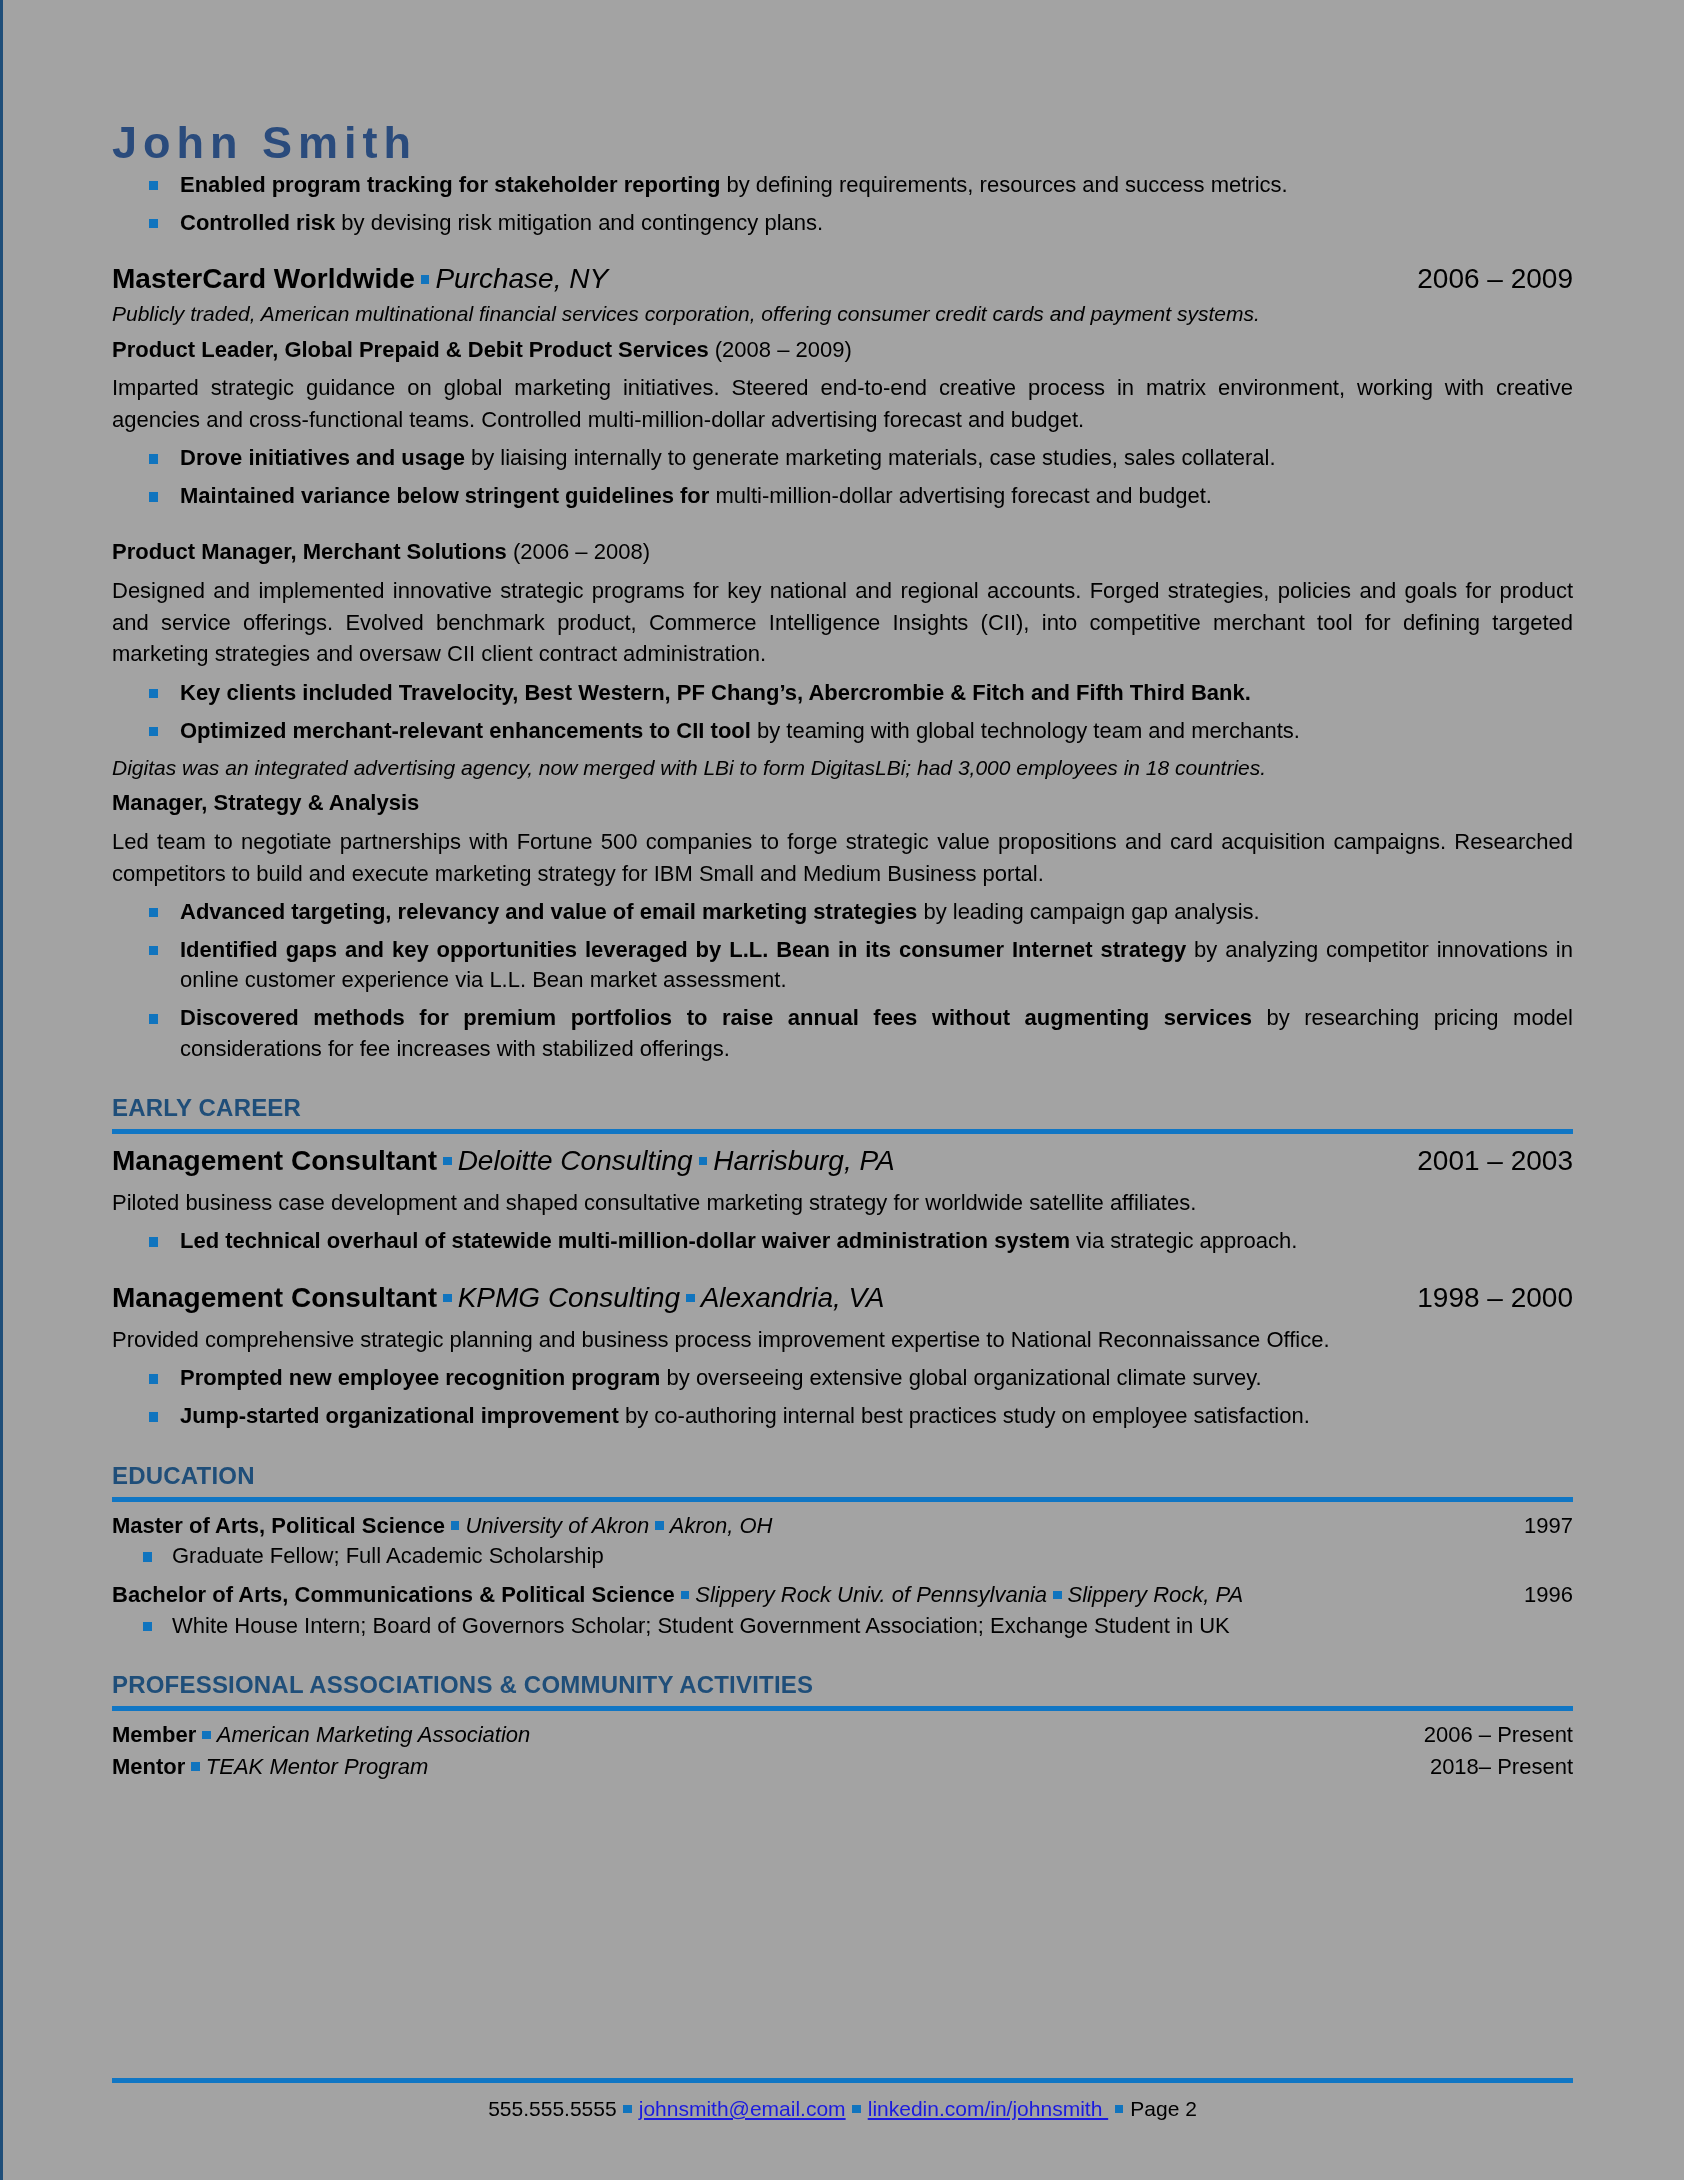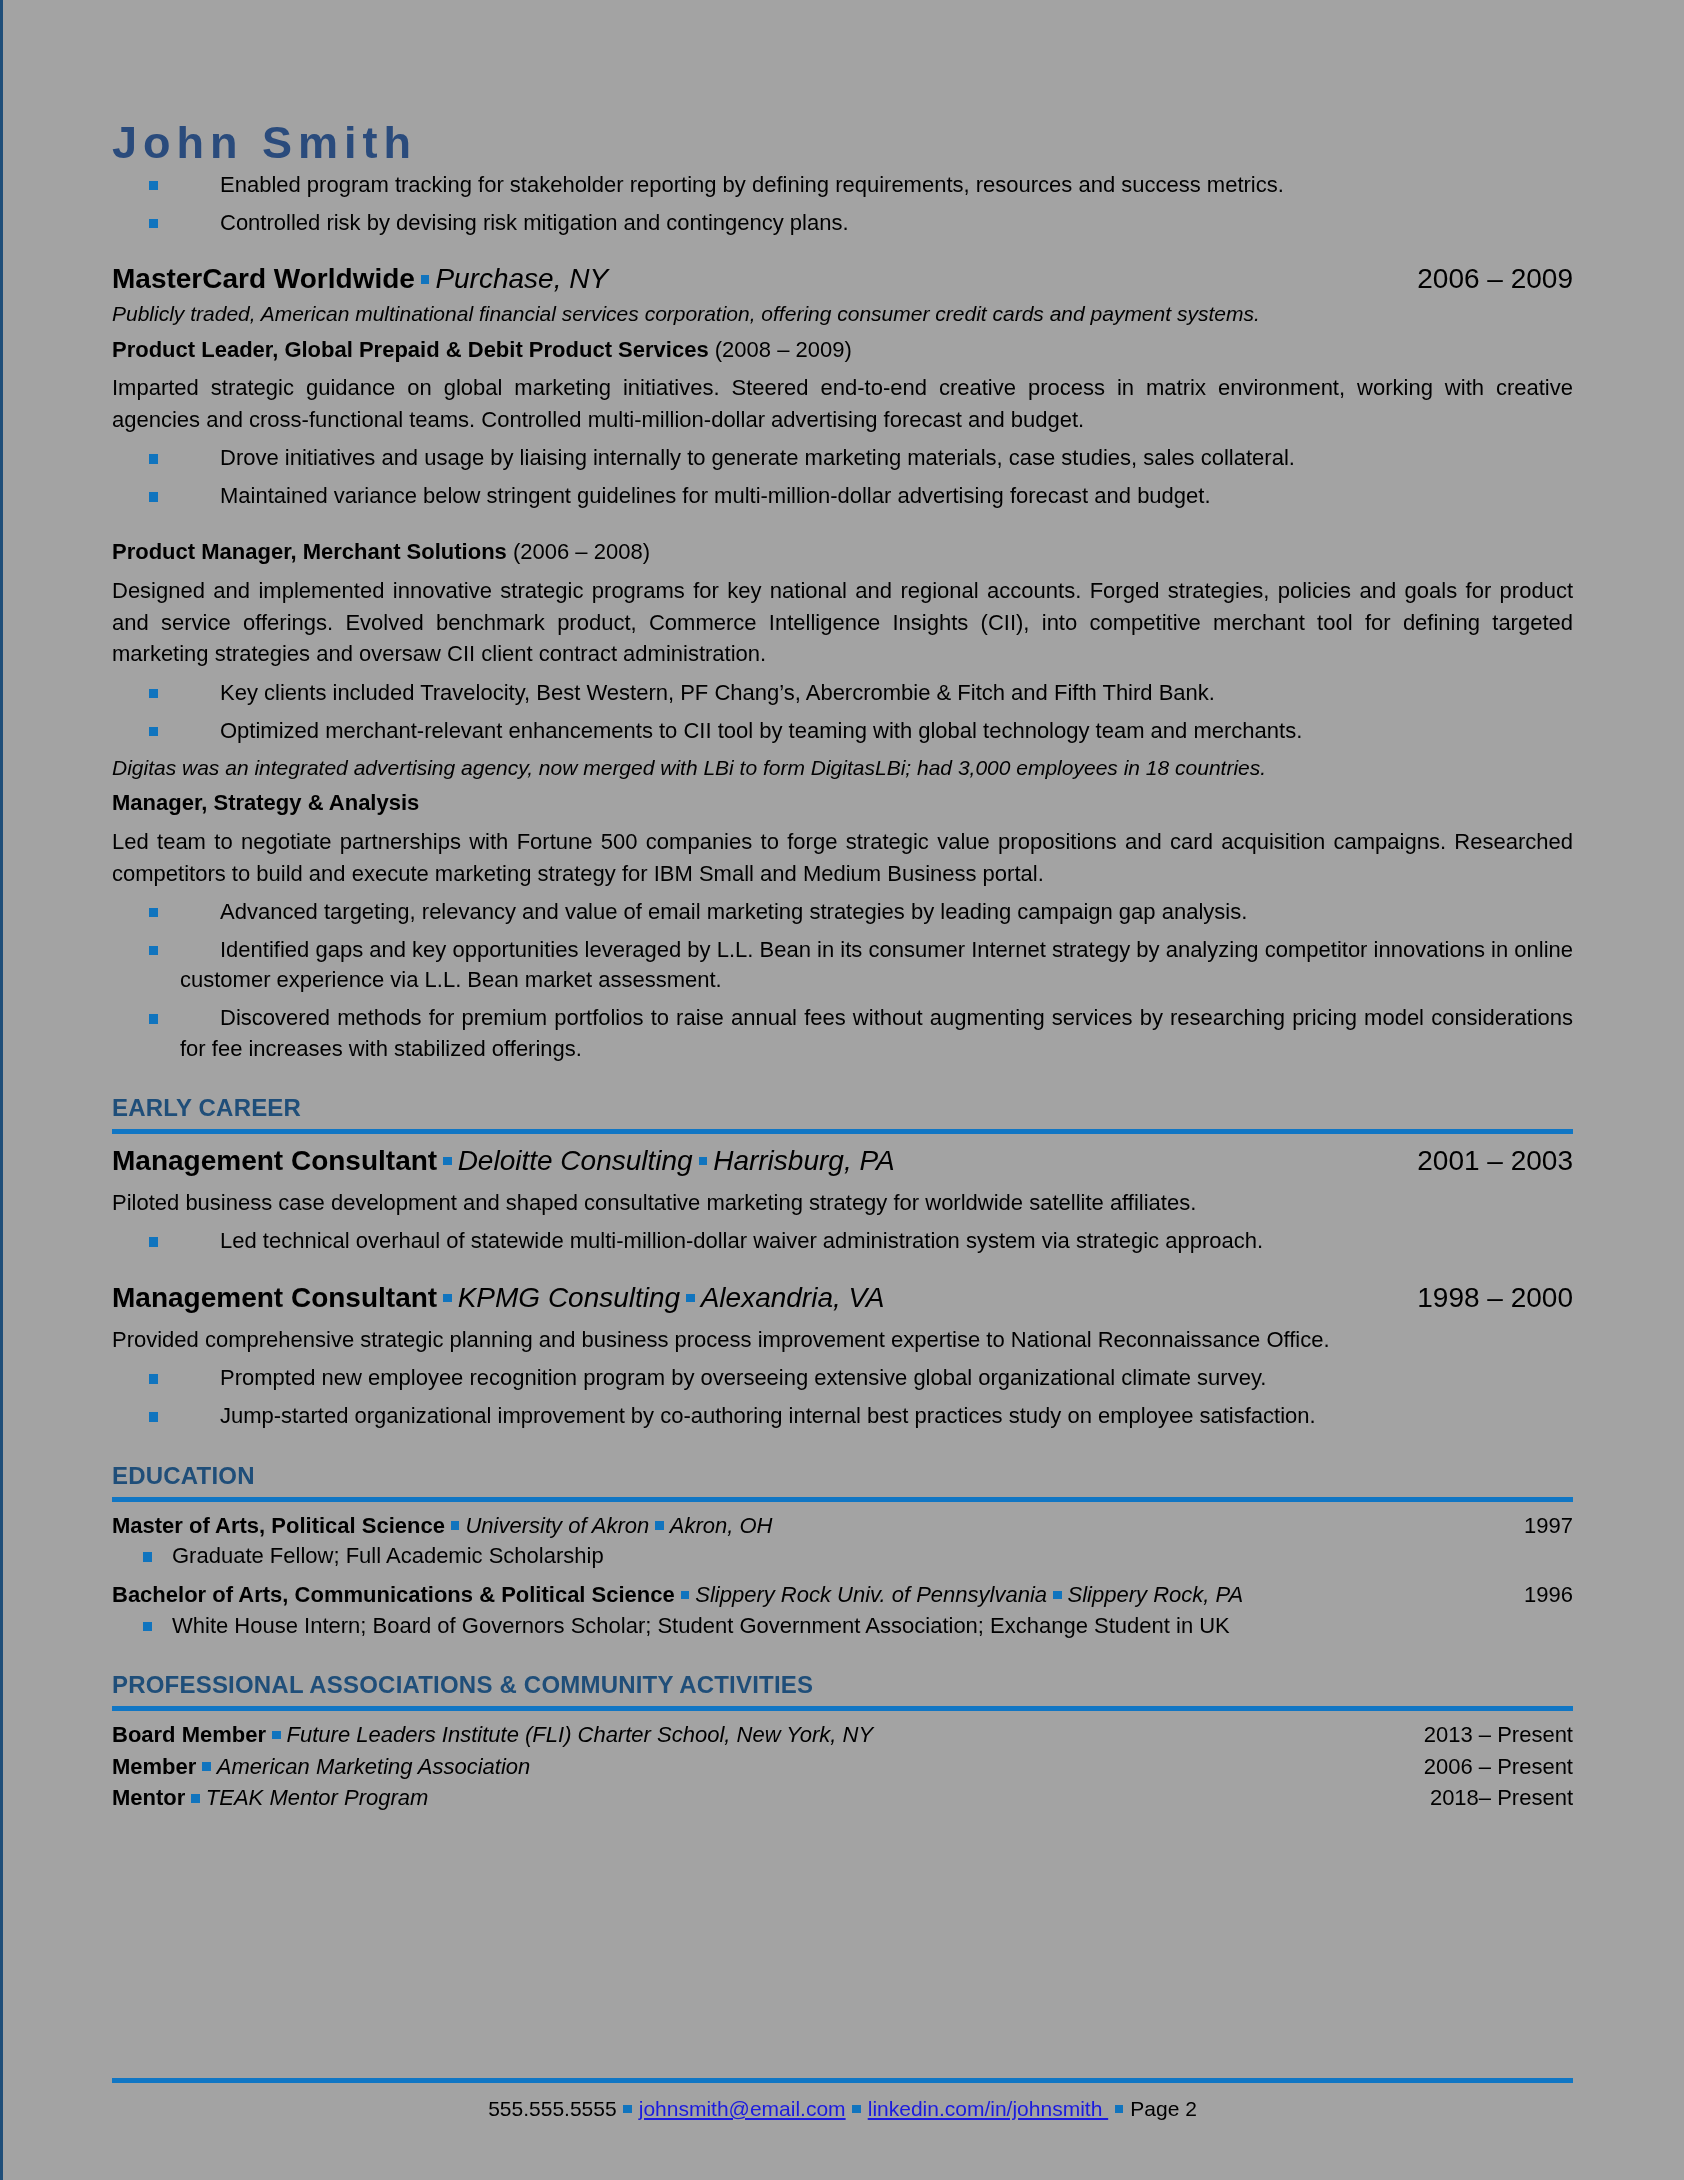--- a/index.html
+++ b/index.html
@@ -63,21 +63,21 @@
     content: "";
     position: absolute;
     left: 37px;
     top: 11px;
     width: 9.4px;
     height: 9.4px;
     background: #1074be;
   }
   ul.bullets.edu > li { padding-left: 60px; font-size: 22px; }
   ul.bullets.edu > li::before { left: 31px; }
-  .b { font-weight: normal; margin-left: 40px; }
+  .b { font-weight: bold; }
 
   
   .row {
     display: flex;
     align-items: baseline;
     justify-content: space-between;
     font-size: 28px;
     line-height: 1.34;
     margin-top: 22px;
   }
@@ -302,26 +302,20 @@
         <li class="nojust">White House Intern; Board of Governors Scholar; Student Government Association; Exchange Student in UK</li>
       </ul>
     </div>
 
     <div class="section">
       <div class="section-title">PROFESSIONAL ASSOCIATIONS &amp; COMMUNITY ACTIVITIES</div>
       <div class="rule"></div>
 
       <div class="line">
         <div class="left">
-          <span class="org">Board Member</span><span class="sq"></span><span class="loc">Future Leaders Institute (FLI) Charter School, New York, NY</span>
-        </div>
-        <div class="right">2013 – Present</div>
-      </div>
-      <div class="line">
-        <div class="left">
           <span class="org">Member</span><span class="sq"></span><span class="loc">American Marketing Association</span>
         </div>
         <div class="right">2006 – Present</div>
       </div>
       <div class="line">
         <div class="left">
           <span class="org">Mentor</span><span class="sq"></span><span class="loc">TEAK Mentor Program</span>
         </div>
         <div class="right">2018– Present</div>
       </div>

